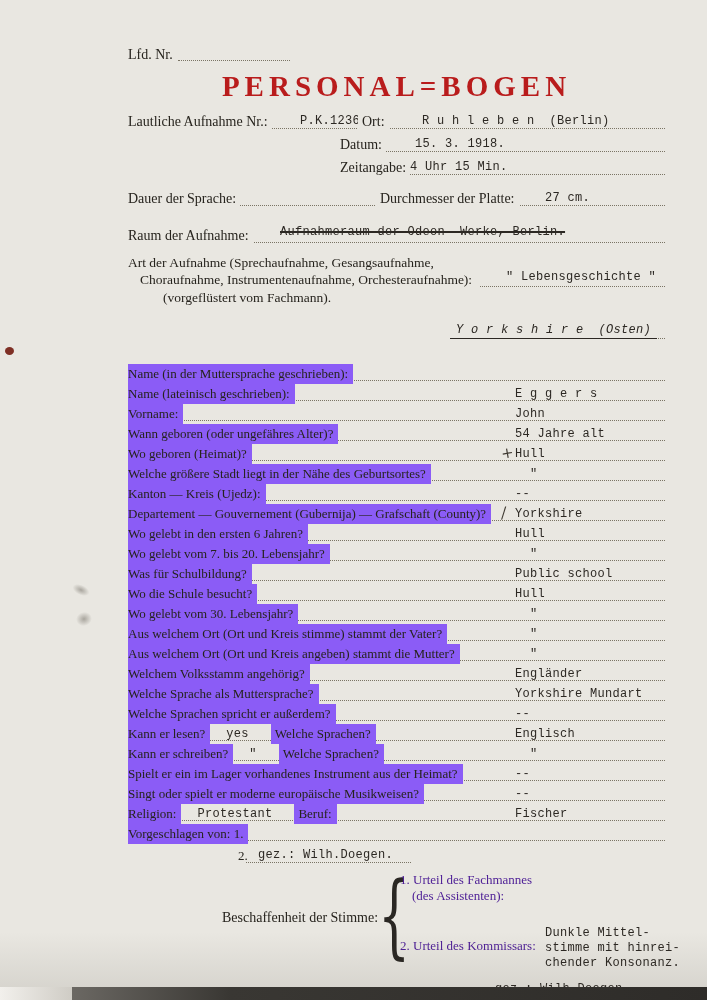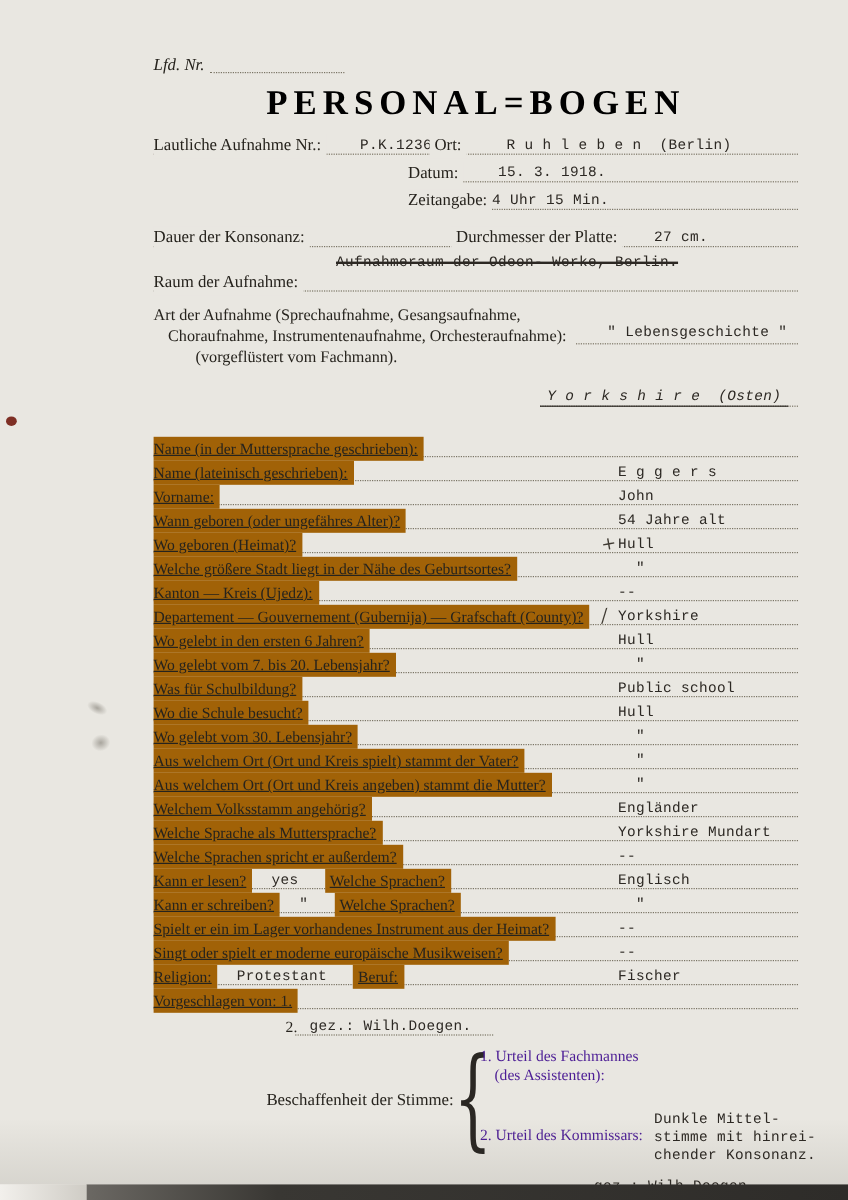--- a/index.html
+++ b/index.html
@@ -2,46 +2,46 @@
 <html><head>
 <meta charset="utf-8">
 <style>
   html,body{margin:0;padding:0;background:#c9c7c1;}
   .paper{position:relative;width:707px;height:1000px;background:#e9e7e1;overflow:hidden;
          font-family:"Liberation Serif","DejaVu Serif",serif;}
   .content{position:absolute;left:128px;right:42px;top:0;}
 
   
   .prt{color:#26231d;}
-  .title{margin-top:6px;text-align:center;font-weight:700;font-size:29px;letter-spacing:5px;color:#000000;}
+  .title{margin-top:6px;text-align:center;font-weight:700;font-size:29px;letter-spacing:5px;color:#b91c1c;}
 
   
   .typed{font-family:"Liberation Mono","DejaVu Sans Mono",monospace;font-size:12px;color:#2c2823;
          letter-spacing:0.3px;white-space:pre;}
   .abs{position:absolute;}
   .struck{text-decoration:line-through;text-decoration-thickness:1.5px;}
 
   
   .dotline{position:absolute;left:0;right:0;bottom:3px;border-bottom:1px dotted #7a7464;}
 
   
   .lfd-row{margin-top:46px;display:flex;align-items:flex-end;height:18px;}
-  .lfd-label{font-size:14px;line-height:18px;font-style:italic;}
+  .lfd-label{font-size:14px;line-height:18px;}
   .lfd-line{width:112px;border-bottom:1px dotted #7a7464;margin:0 0 3px 5px;}
   .h-row{position:relative;height:23px;}
   .h-label{position:absolute;bottom:0;background:#e9e7e1;font-size:14px;line-height:20px;padding:0 4px;color:#26231d;}
   .art-line{font-size:13.5px;line-height:17px;color:#26231d;}
   .dialect-row{position:relative;height:26px;margin-top:10px;}
   .dialect-val{border-bottom:1px solid #2c2823;padding:0 6px 1px 6px;font-style:italic;}
 
   
   .questions{margin-top:22px;}
   .q-row{position:relative;height:20px;white-space:nowrap;}
-  .q-label{position:relative;display:inline-block;background:#a16207;padding-right:5px;
-           font-size:13px;line-height:20px;color:#26231d;text-decoration:underline;}
+  .q-label{position:relative;display:inline-block;background:#8b5cf6;padding-right:5px;
+           font-size:13px;line-height:20px;color:#26231d;}
   .q-label2{margin-left:18px;padding-left:4px;}
   .q-inline{position:relative;margin-left:12px;top:-1px;}
   .q-inline:empty,.q-label2:empty,.q-mark:empty,.q-answer:empty{display:none;}
   .q-answer{position:absolute;left:387px;bottom:3px;line-height:14px;font-family:Liberation Mono, monospace;}
   .q-mark{position:absolute;left:373px;bottom:2px;font-style:italic;font-size:15px;color:#3f3a32;
           transform:rotate(-10deg);font-family:"DejaVu Serif",serif;}
 
   
   .sig-row{position:relative;height:22px;margin-top:0;}
 
@@ -92,29 +92,29 @@
     </div>
 
     <div class="h-row">
       <span class="dotline" style="left:212px"></span>
       <span class="h-label" style="left:212px;padding-left:0">Zeitangabe:</span>
       <span class="typed abs" style="left:282px;bottom:4px">4 Uhr 15 Min.</span>
     </div>
 
     <div class="h-row" style="margin-top:8px">
       <span class="dotline"></span>
-      <span class="h-label" style="left:0;padding-left:0">Dauer der Konsonanz:</span>
+      <span class="h-label" style="left:0;padding-left:0">Dauer der Sprache:</span>
       <span class="h-label" style="left:248px">Durchmesser der Platte:</span>
       <span class="typed abs" style="left:417px;bottom:4px">27 cm.</span>
     </div>
 
     <div class="h-row" style="margin-top:14px">
       <span class="dotline"></span>
       <span class="h-label" style="left:0;padding-left:0">Raum der Aufnahme:</span>
-      <span class="typed abs struck" style="left:152px;bottom:20px">Aufnahmeraum der Odeon- Werke, Berlin.</span>
+      <span class="typed abs struck" style="left:152px;bottom:7px">Aufnahmeraum der Odeon- Werke, Berlin.</span>
     </div>
 
     <div class="art-line" style="margin-top:8px">Art der Aufnahme (Sprechaufnahme, Gesangsaufnahme,</div>
     <div class="art-line" style="position:relative;padding-left:12px;height:18px">
       <span class="dotline" style="left:352px;bottom:2px"></span>
       <span>Choraufnahme, Instrumentenaufnahme, Orchesteraufnahme):</span>
       <span class="typed abs" style="left:378px;bottom:3px">" Lebensgeschichte "</span>
     </div>
     <div class="art-line" style="padding-left:35px">(vorgeflüstert vom Fachmann).</div>
 
@@ -237,21 +237,21 @@
         <span class="dotline"></span>
         <span class="q-label">Wo gelebt vom 30. Lebensjahr?</span>
         
         
         
         <span class="q-answer typed">  "</span>
       </div>
 
       <div class="q-row">
         <span class="dotline"></span>
-        <span class="q-label">Aus welchem Ort (Ort und Kreis spielt) stammt der Vater?</span>
+        <span class="q-label">Aus welchem Ort (Ort und Kreis stimme) stammt der Vater?</span>
         
         
         
         <span class="q-answer typed">  "</span>
       </div>
 
       <div class="q-row">
         <span class="dotline"></span>
         <span class="q-label">Aus welchem Ort (Ort und Kreis angeben) stammt die Mutter?</span>
         

